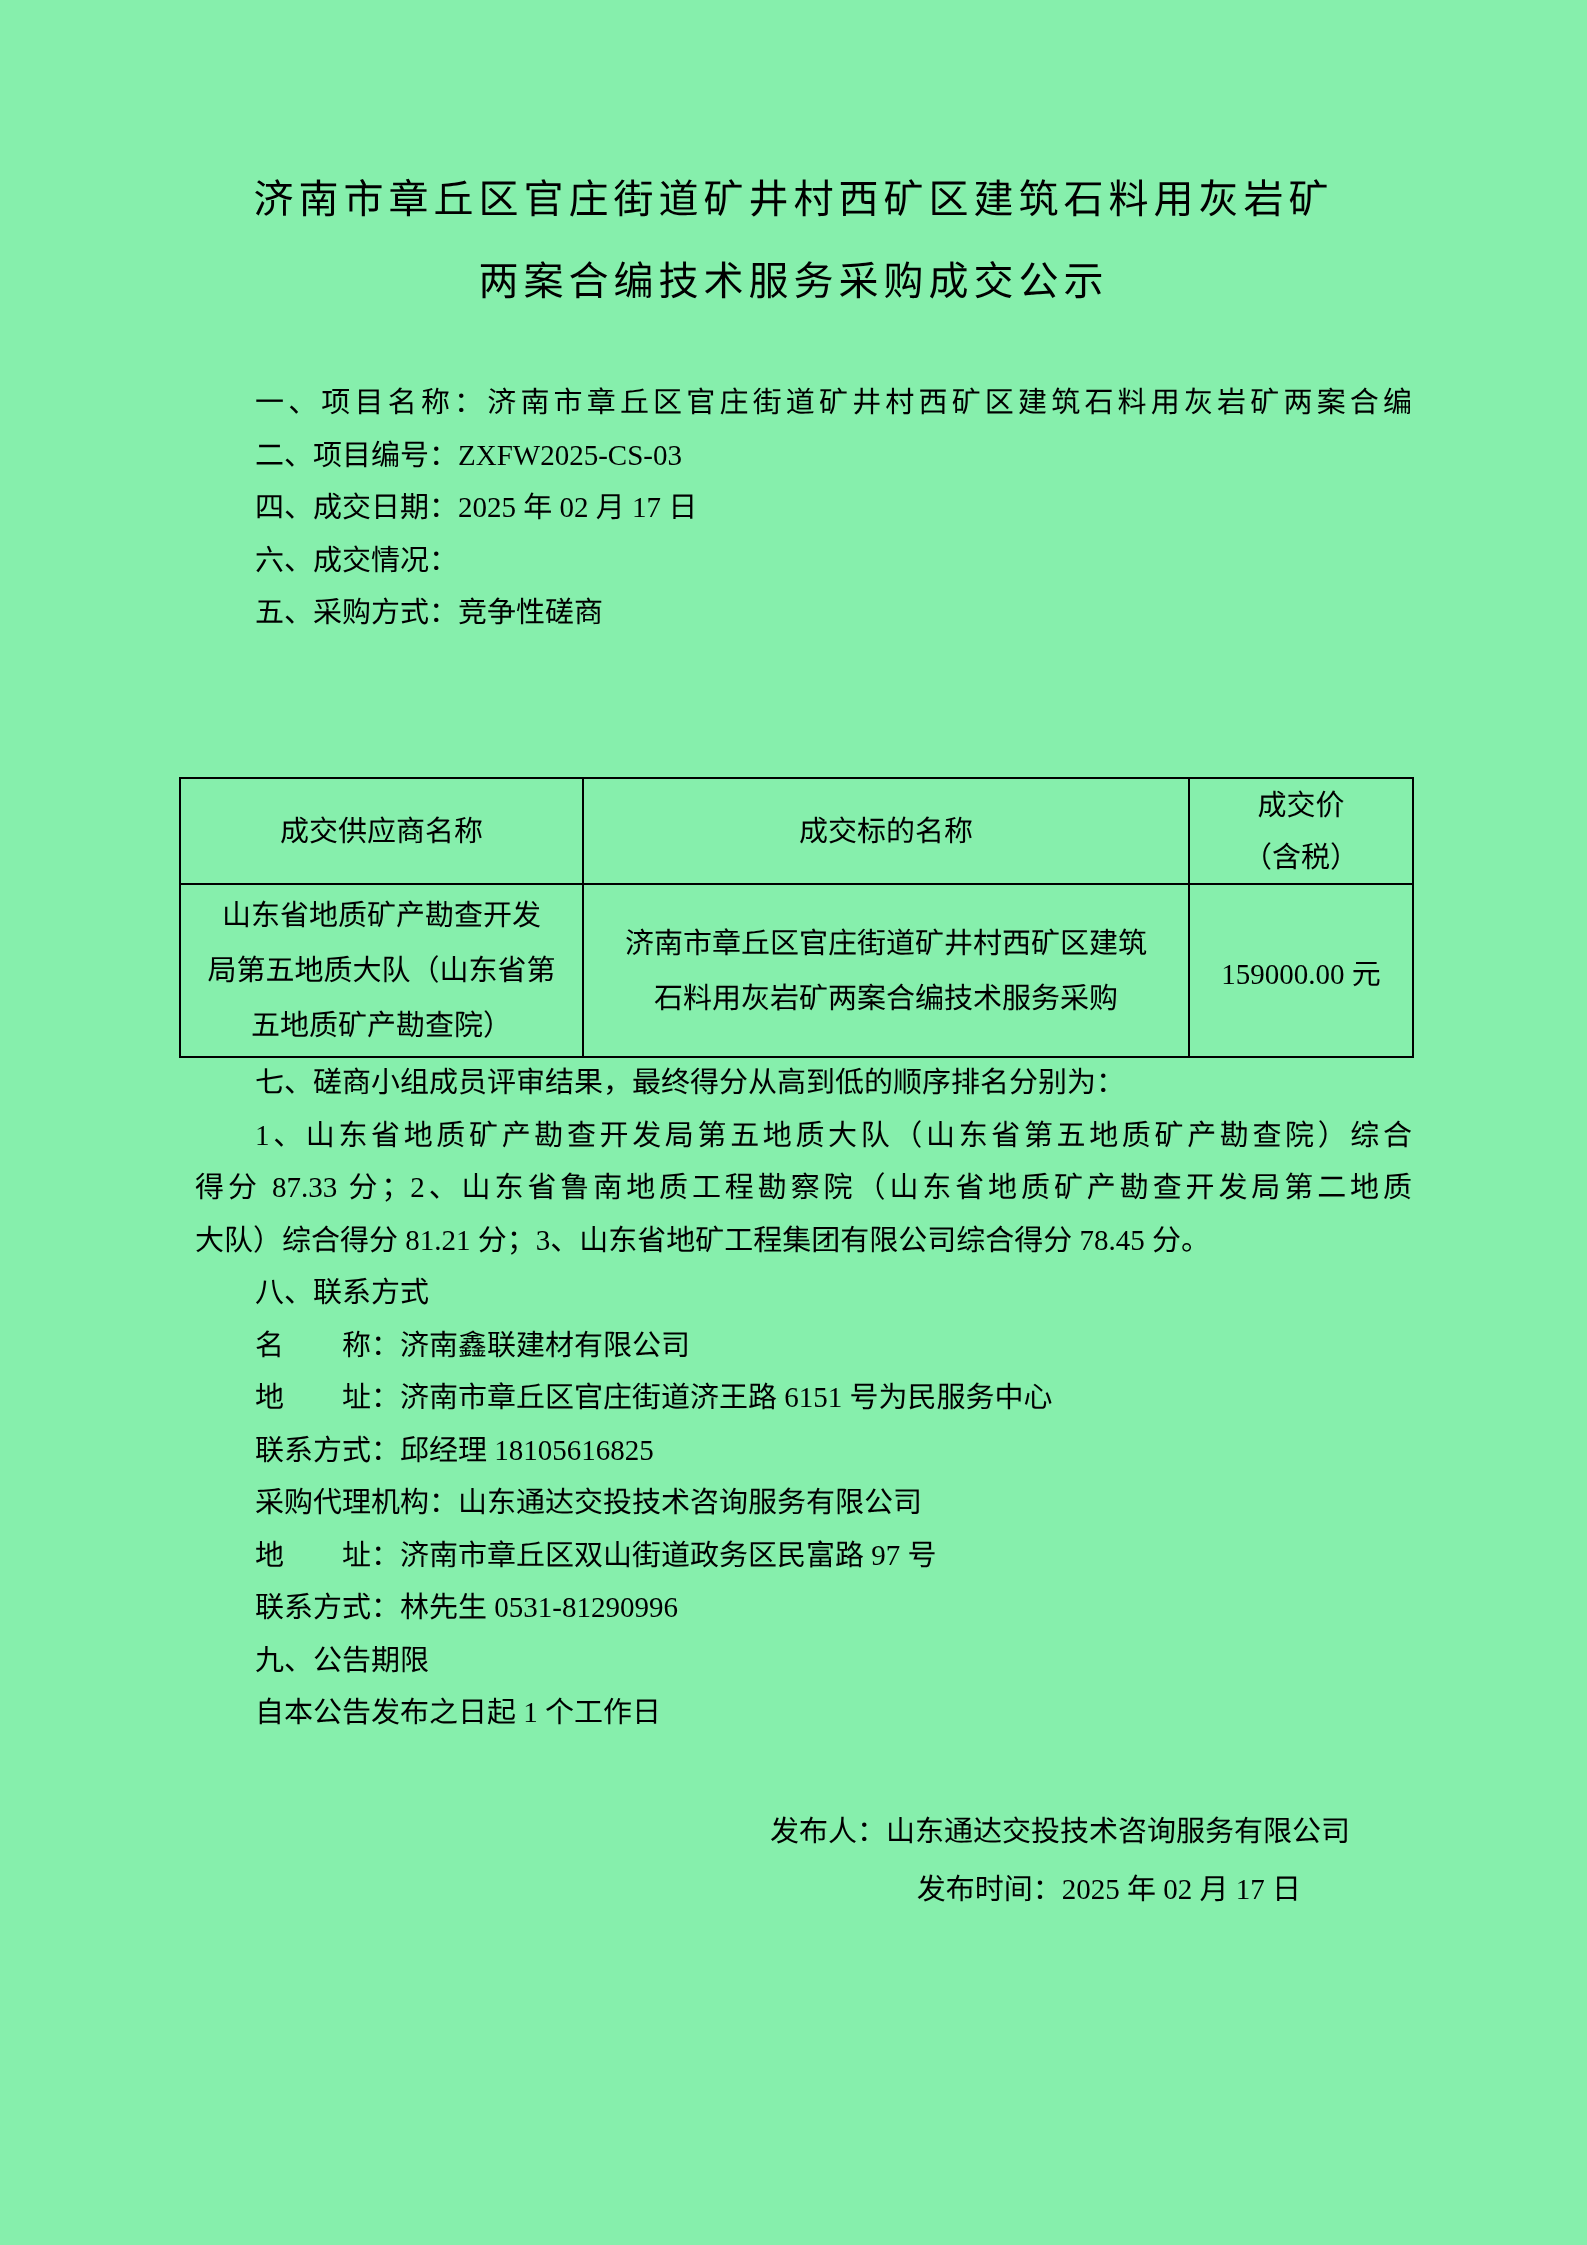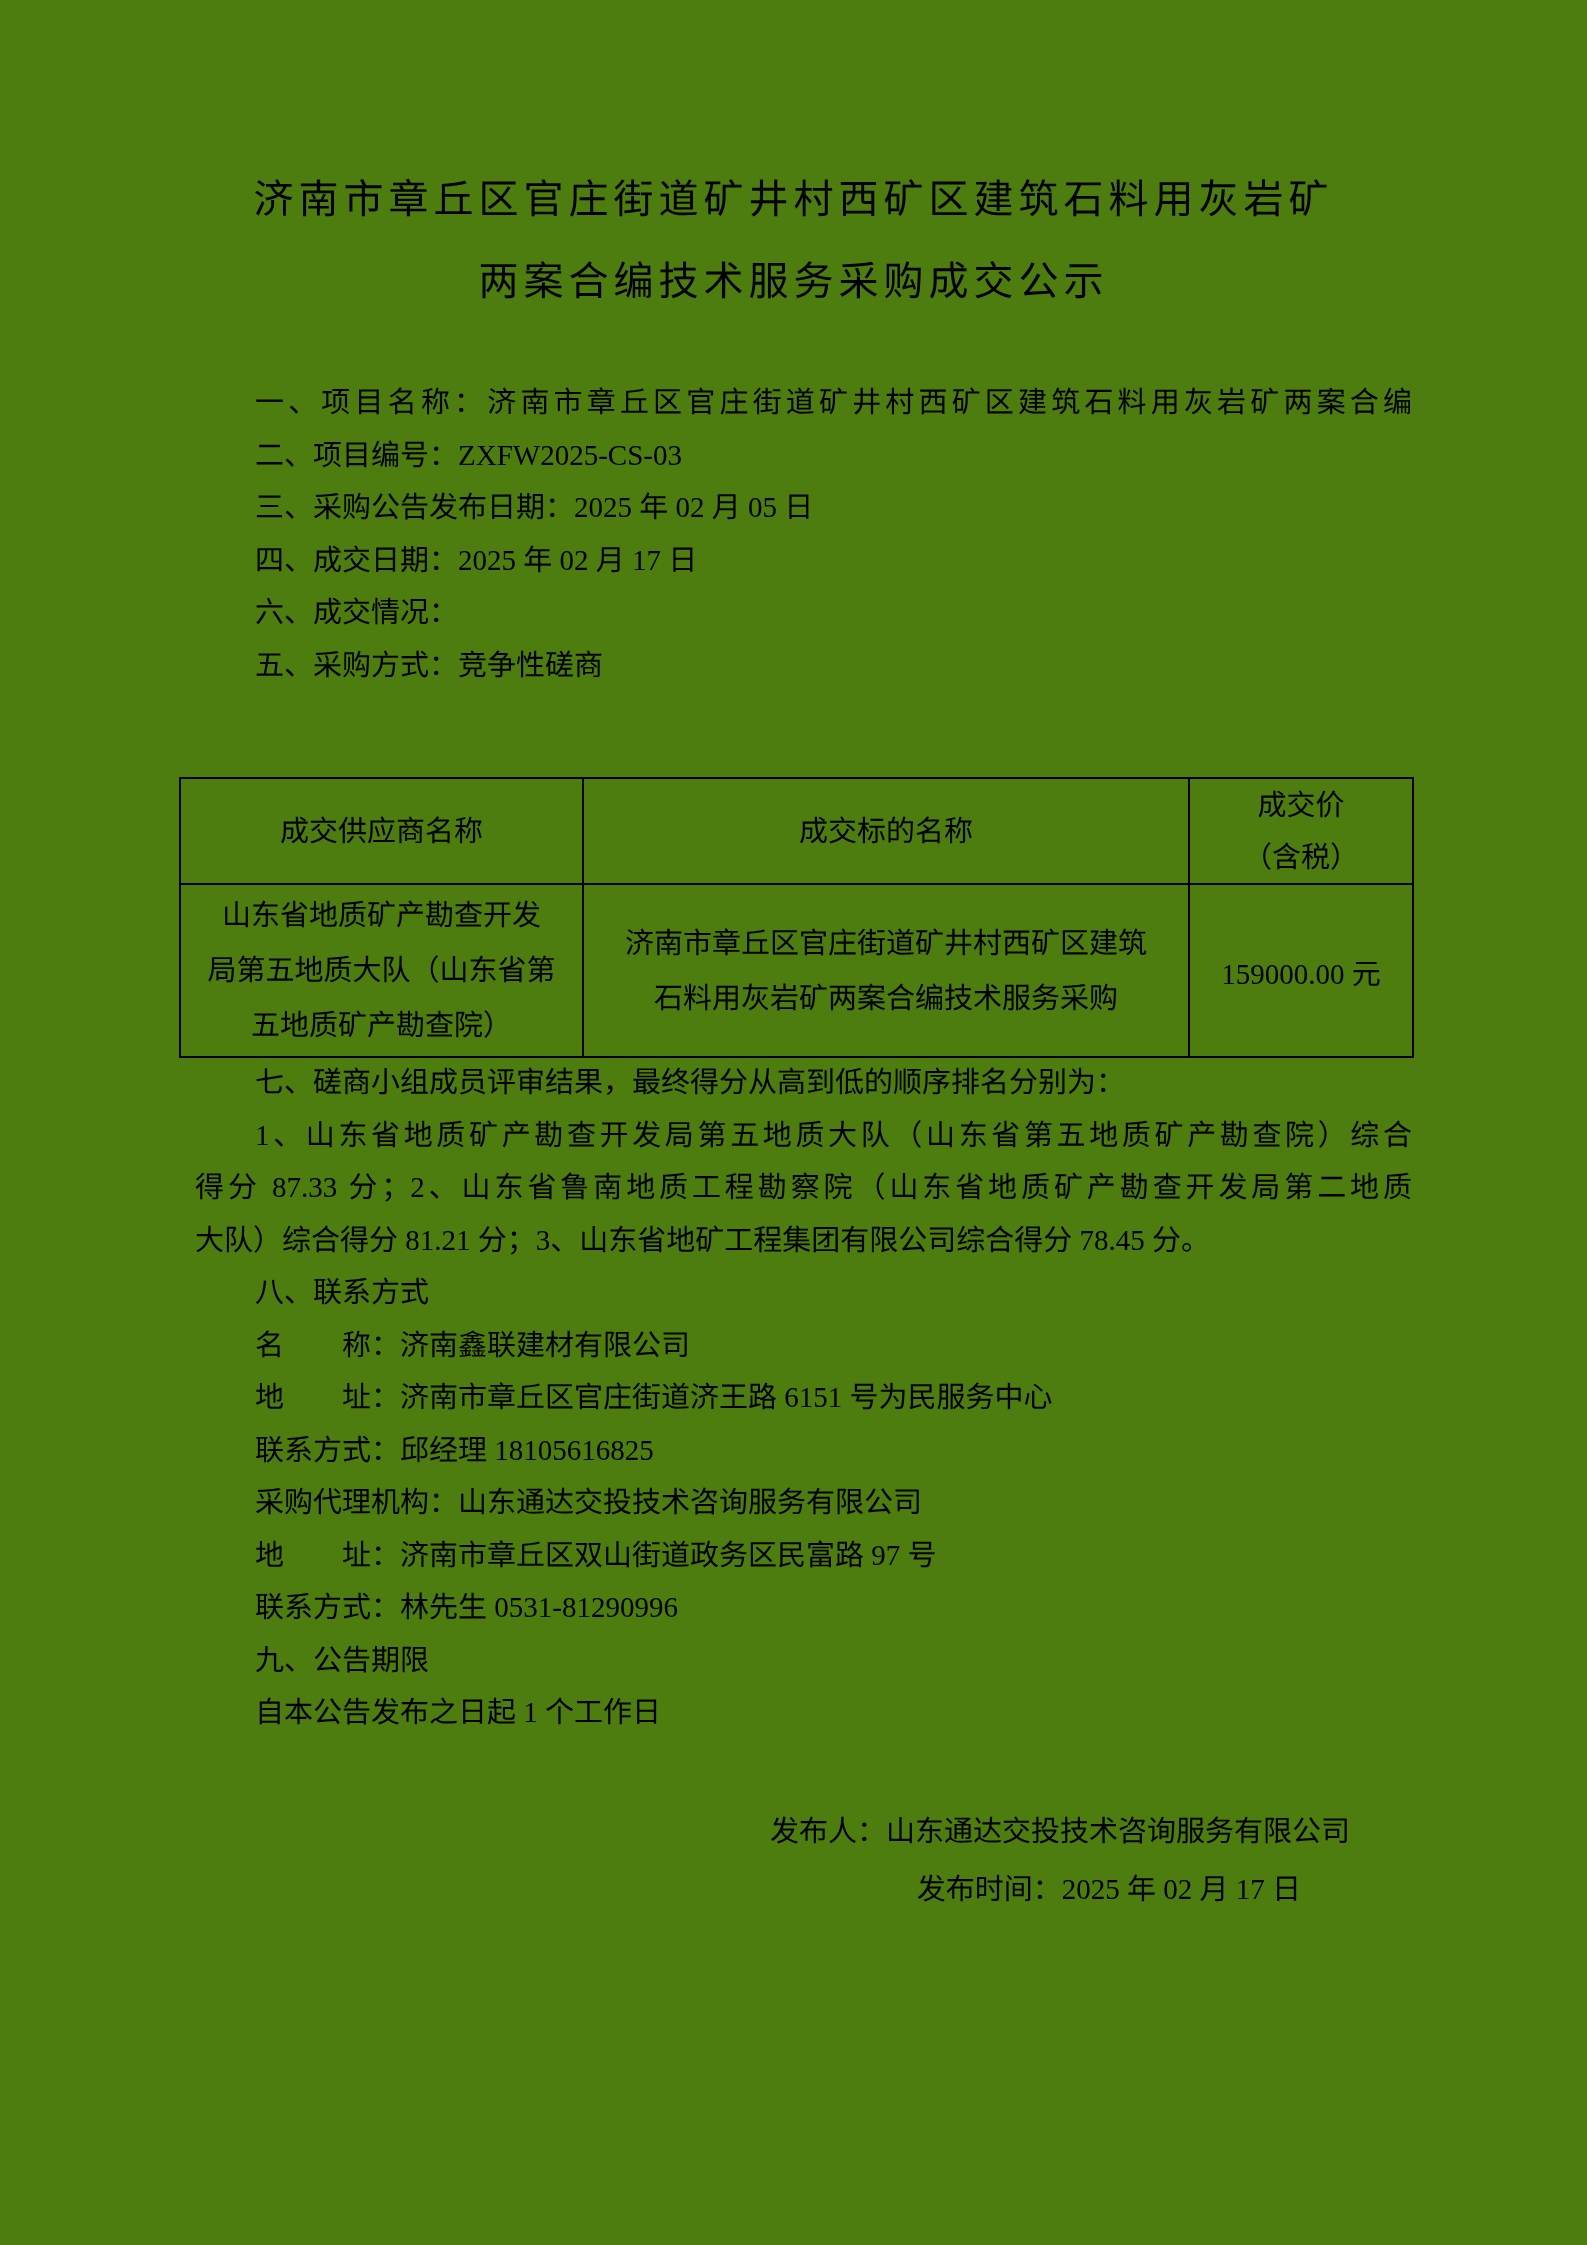--- a/index.html
+++ b/index.html
@@ -1,19 +1,19 @@
 <!DOCTYPE html>
 <html lang="zh-CN"><head>
 <meta charset="utf-8">
 <style>
   html,body{margin:0;padding:0;background:#ffffff;}
   .page{
     position:relative;
     width:1587px;height:2245px;
-    background:#4d7c0f;
+    background:#86efac;
     font-family:"Liberation Serif","DejaVu Serif",serif;
     color:#000;
     font-size:29px;
     overflow:hidden;
   }
   .doc-title{
     position:absolute;top:159px;left:0;width:1587px;
     text-align:center;
     font-size:40px;line-height:82px;letter-spacing:5px;
     font-weight:400;
@@ -48,21 +48,20 @@
 
   <div class="doc-title">
     <div>济南市章丘区官庄街道矿井村西矿区建筑石料用灰岩矿</div>
     <div>两案合编技术服务采购成交公示</div>
   </div>
 
   <div class="intro-block">
     <div>
         <div class="bline ind-first just">一、项目名称：济南市章丘区官庄街道矿井村西矿区建筑石料用灰岩矿两案合编</div>
         <div class="bline ind-first">二、项目编号：ZXFW2025-CS-03</div>
-        <div class="bline ind-first">三、采购公告发布日期：2025 年 02 月 05 日</div>
         <div class="bline ind-first">四、成交日期：2025 年 02 月 17 日</div>
         <div class="bline ind-first">六、成交情况：</div>
         <div class="bline ind-first">五、采购方式：竞争性磋商</div>
       </div>
   </div>
 
   <div class="table-wrap">
     <table class="award">
       <colgroup>
         <col style="width:403px">

